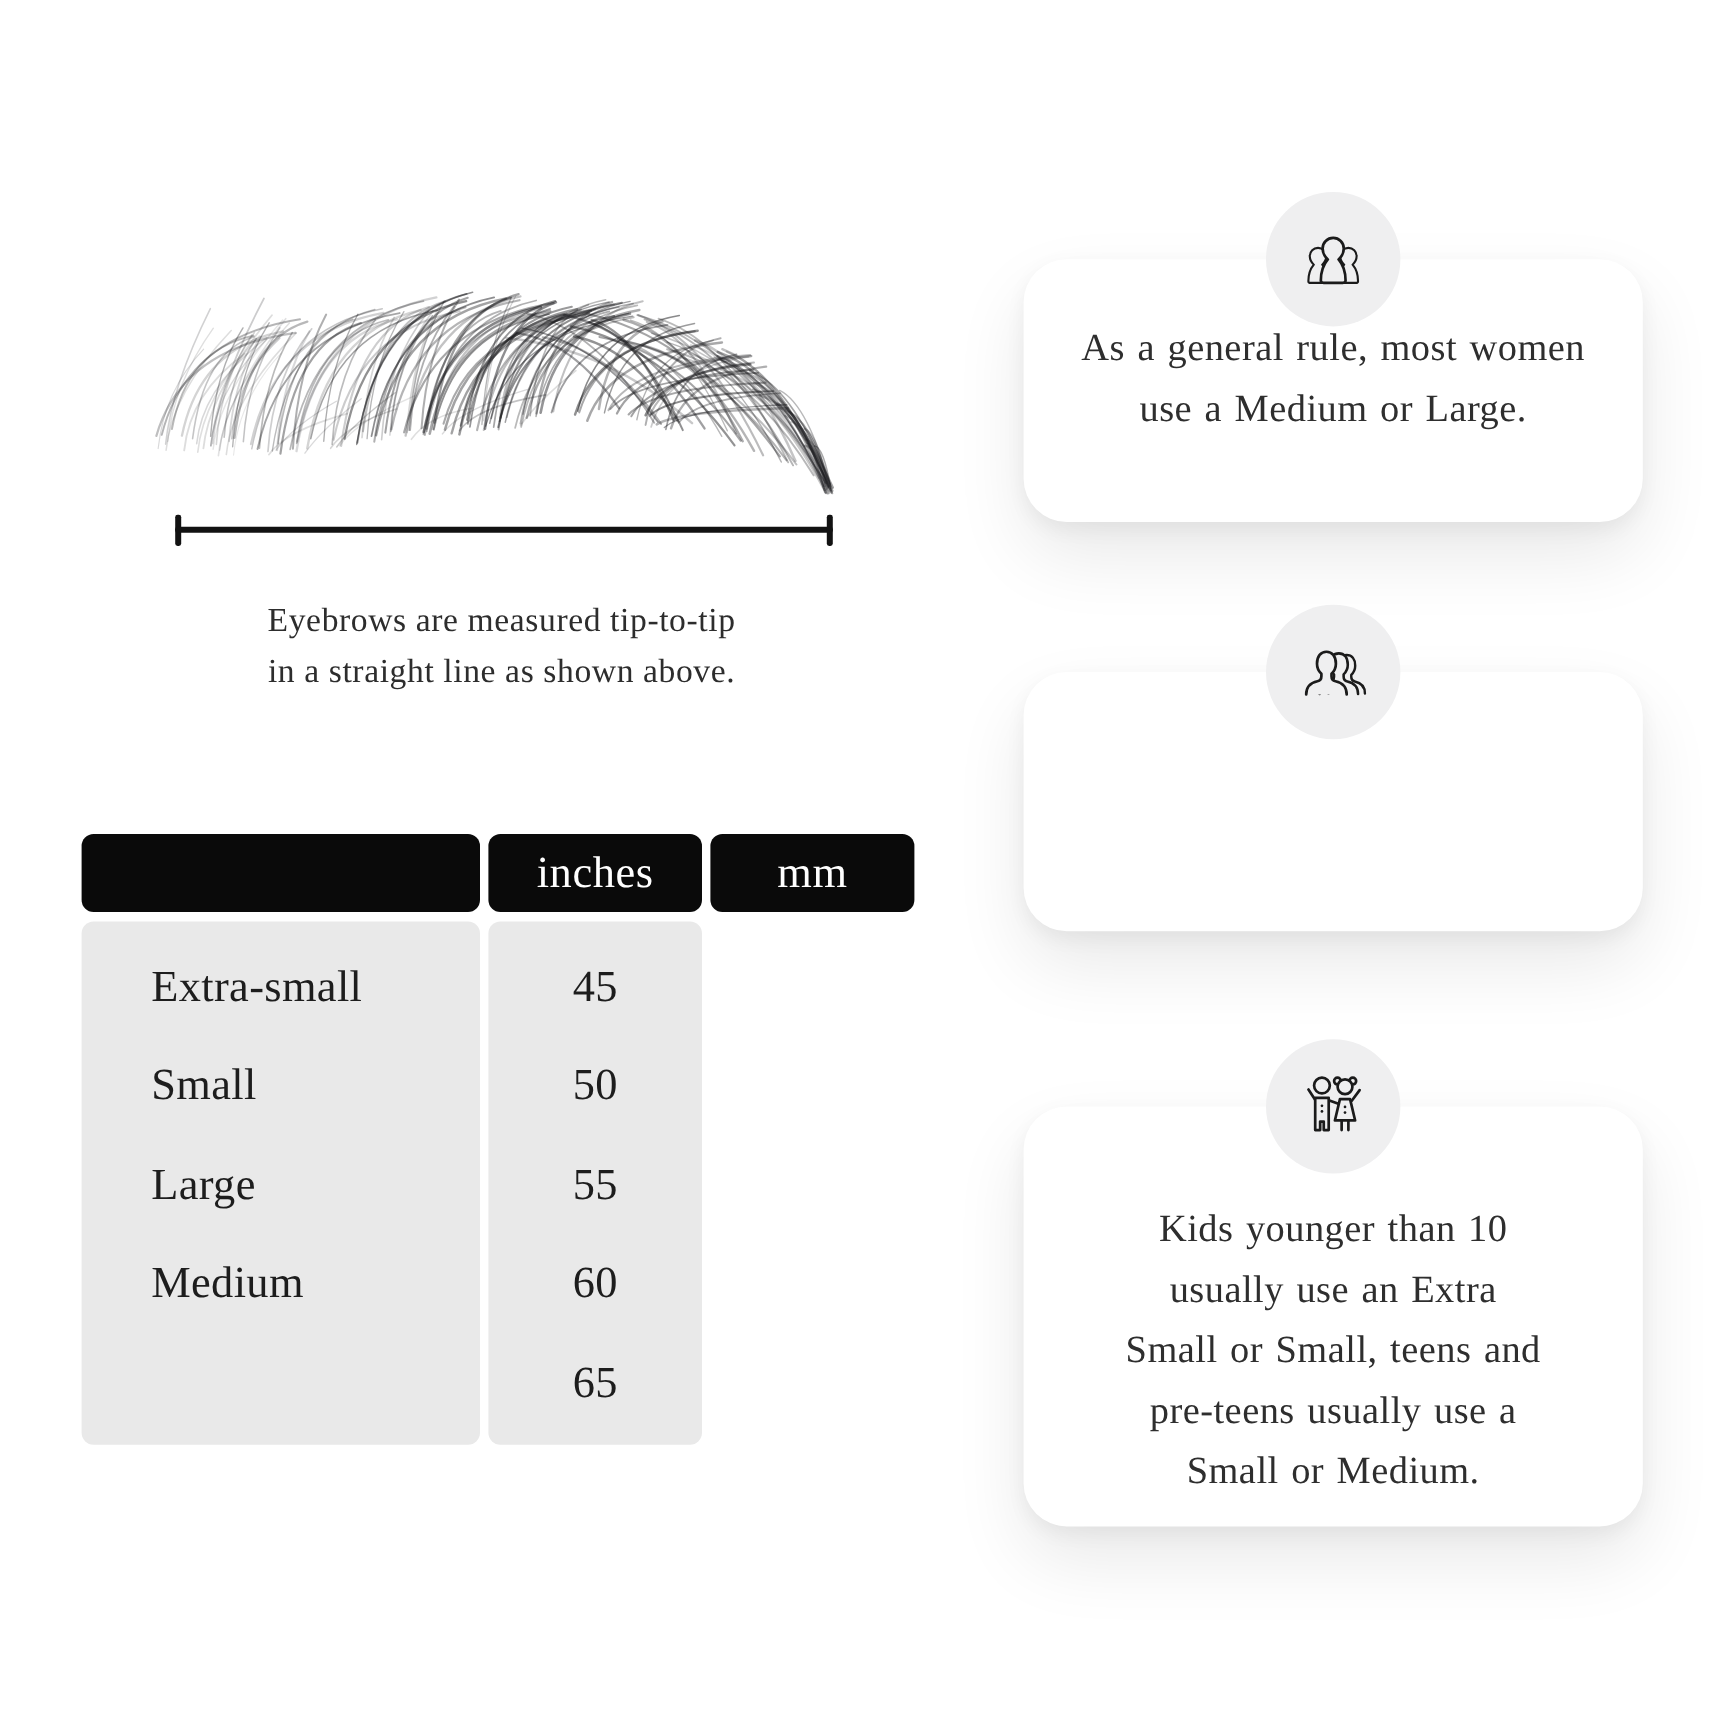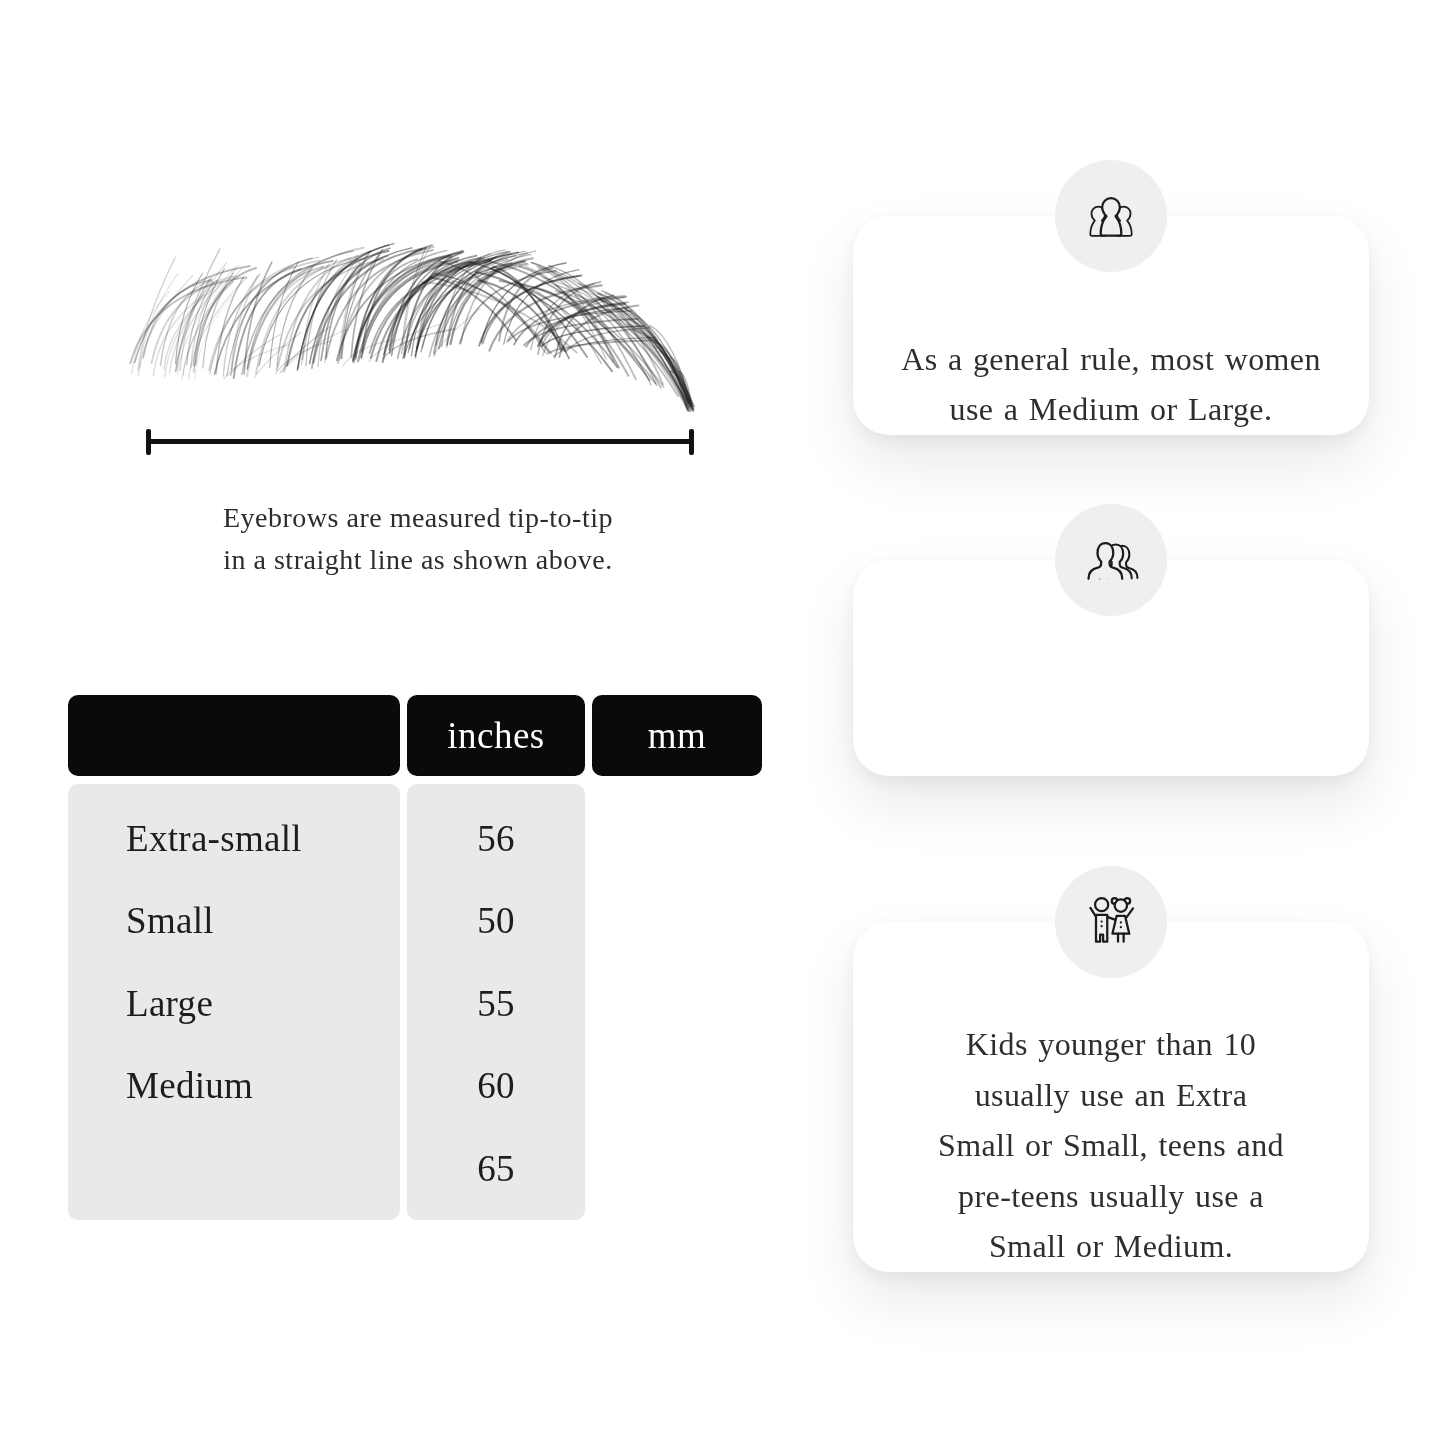--- a/index.html
+++ b/index.html
@@ -50,21 +50,21 @@
   }
 
   
   .size-table { position: absolute; left: 68px; top: 695px; width: 694px; }
   .thead, .tbody {
     display: grid;
     grid-template-columns: 332px 178px 170px;
     column-gap: 7px;
   }
   .th {
-    height: 81px;
+    height: 65px;
     background: #0a0a0a;
     border-radius: 10px;
     color: #ffffff;
     display: flex; align-items: center; justify-content: center;
     font-size: 37px;
     letter-spacing: 0.5px;
   }
   .tbody { margin-top: 8px; }
   .col {
     background: #e9e9e9;
@@ -85,21 +85,21 @@
   .cell.val { justify-content: center; }
 
   
   .card {
     position: absolute;
     left: 853px; width: 516px;
     background: #ffffff;
     border-radius: 36px;
     box-shadow: 0 6px 16px rgba(0,0,0,0.05), 0 28px 60px rgba(0,0,0,0.09);
     box-sizing: border-box;
-    display: flex; align-items: flex-end; justify-content: center;
+    display: flex; align-items: flex-start; justify-content: center;
   }
   .card.c1 { top: 216px; height: 219px; padding-top: 48px; }
   .card.c2 { top: 560px; height: 216px; padding-top: 48px; }
   .card.c3 { top: 922px; height: 350px; padding-top: 76px; }
   .icon-circle {
     position: absolute;
     top: -56px; left: 50%; margin-left: -56px;
     width: 112px; height: 112px;
     border-radius: 50%;
     background: #efeff0;
@@ -337,21 +337,21 @@
       <div class="th">mm</div>
     </div>
     <div class="tbody">
       <div class="col">
         <div class="cell lbl">Extra-small</div>
         <div class="cell lbl">Small</div>
         <div class="cell lbl">Large</div>
         <div class="cell lbl">Medium</div>
       </div>
       <div class="col">
-        <div class="cell val">56</div>
+        <div class="cell val">45</div>
         <div class="cell val">50</div>
         <div class="cell val">55</div>
         <div class="cell val">60</div>
         <div class="cell val">65</div>
       </div>
     </div>
   </div>
 
   <div class="card c1">
     <div class="icon-circle">

